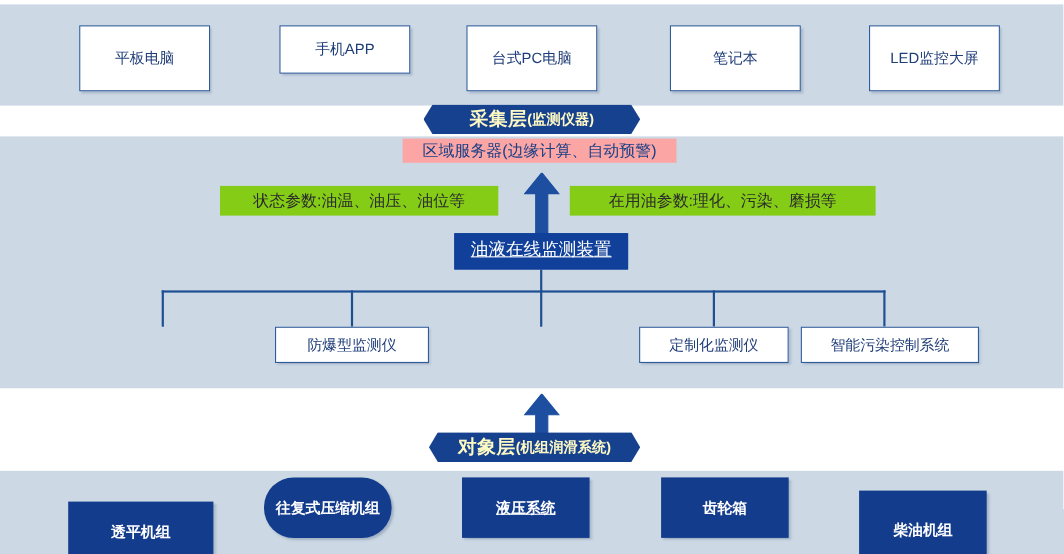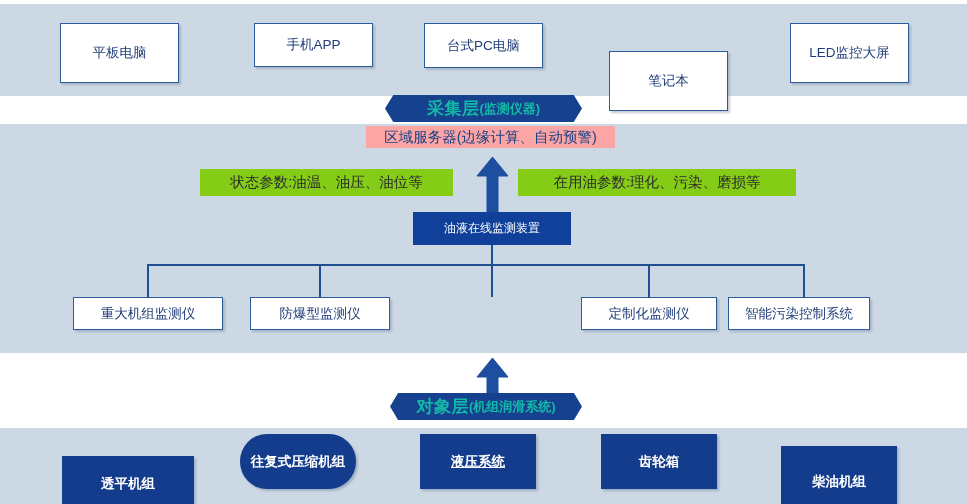--- a/index.html
+++ b/index.html
@@ -53,22 +53,23 @@
     background: #143c8c;
     color: #ffffff;
     font-size: 13.5px;
     font-weight: bold;
     box-shadow: 2px 2px 2px rgba(120,140,165,0.5);
   }
 
   .node-device {
     background: #10409a;
     color: #ffffff;
-    font-size: 12px;
+    font-size: 16px;
     border: 1.4px solid #10409a;
+    text-decoration: underline;
   }
 
   .label-box {
     position: absolute;
     box-sizing: border-box;
     display: flex;
     align-items: center;
     justify-content: center;
     background: #84cc16;
     color: #2b2b2b;
@@ -89,21 +90,21 @@
     white-space: nowrap;
   }
 
   
   .banner {
     position: absolute;
     display: flex;
     align-items: center;
     justify-content: center;
     background: #16418f;
-    color: #14b8a6;
+    color: #fef9c3;
     clip-path: polygon(4.2% 0%, 95.8% 0%, 100% 50%, 95.8% 100%, 4.2% 100%, 0% 50%);
     white-space: nowrap;
   }
   .banner .big {
     font-size: 17px;
     font-weight: bold;
     letter-spacing: 0.5px;
   }
   .banner .small {
     font-size: 13px;
@@ -123,30 +124,30 @@
 </style>
 </head>
 <body>
 
 <div id="canvas">
 
   <div class="band" id="band-top"></div>
   <div class="band" id="band-mid"></div>
   <div class="band" id="band-bottom"></div>
 
-  <div class="node node-outline" style="left:60px;  top:23px; width:119px; height:60px;">
+  <div class="node node-outline" style="left:72px;  top:23px; width:119px; height:60px;">
     <span>平板电脑</span>
   </div>
   <div class="node node-outline" style="left:254px; top:23px; width:119px; height:44px;">
     <span>手机APP</span>
   </div>
-  <div class="node node-outline" style="left:424px; top:23px; width:119px; height:45px;">
+  <div class="node node-outline" style="left:424px; top:23px; width:119px; height:60px;">
     <span>台式PC电脑</span>
   </div>
-  <div class="node node-outline" style="left:609px; top:23px; width:119px; height:60px;margin-top:28px;">
+  <div class="node node-outline" style="left:609px; top:23px; width:119px; height:60px;">
     <span>笔记本</span>
   </div>
   <div class="node node-outline" style="left:790px; top:23px; width:119px; height:60px;">
     <span>LED监控大屏</span>
   </div>
 
   <div class="banner" style="left:385px; top:95px; width:197px; height:27px;">
     <span class="big">采集层</span>
       <span class="small">(监测仪器)</span>
   </div>
@@ -175,30 +176,27 @@
   <div class="line line-v" style="left:491px; top:245px; width:2.2px; height:20px;"></div>
 
   <div class="line line-h" style="left:147px; top:264px; width:658px; height:2.2px;"></div>
 
   <div class="line line-v" style="left:147px; top:264px; width:2.2px; height:33px;"></div>
   <div class="line line-v" style="left:319px; top:264px; width:2.2px; height:33px;"></div>
   <div class="line line-v" style="left:491px; top:264px; width:2.2px; height:33px;"></div>
   <div class="line line-v" style="left:648px; top:264px; width:2.2px; height:33px;"></div>
   <div class="line line-v" style="left:803px; top:264px; width:2.2px; height:33px;"></div>
 
-  <div class="node node-outline" style="left:73px;  top:297px; width:150px; height:33px;">
-    <span>重大机组监测仪</span>
-  </div>
   <div class="node node-outline" style="left:250px; top:297px; width:140px; height:33px;">
     <span>防爆型监测仪</span>
   </div>
   <div class="node node-outline" style="left:581px; top:297px; width:136px; height:33px;">
     <span>定制化监测仪</span>
   </div>
-  <div class="node node-outline" style="left:728px; top:297px; width:142px; height:33px;">
+  <div class="node node-outline" style="left:728px; top:297px; width:162px; height:33px;">
     <span>智能污染控制系统</span>
   </div>
 
   <div class="arrow" style="left:476px; top:358px;">
     <svg width="33" height="40" viewBox="0 0 33 40" xmlns="http://www.w3.org/2000/svg">
       <polygon points="16.5,0 32,19 22,19 22,40 11,40 11,19 1,19" fill="#1d4ea0" stroke="#1d4ea0" stroke-width="1"></polygon>
     </svg>
   </div>
 
   <div class="banner" style="left:390px; top:393px; width:192px; height:27px;">

